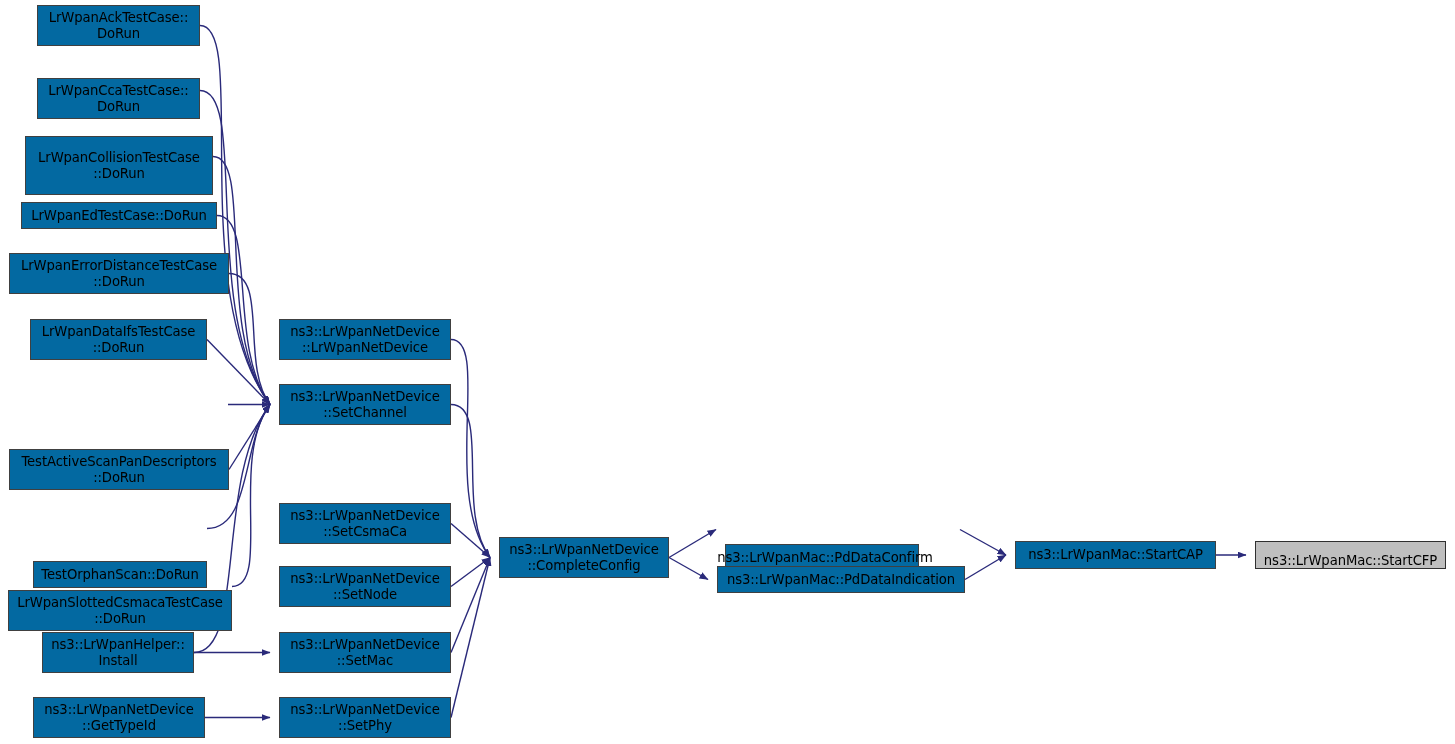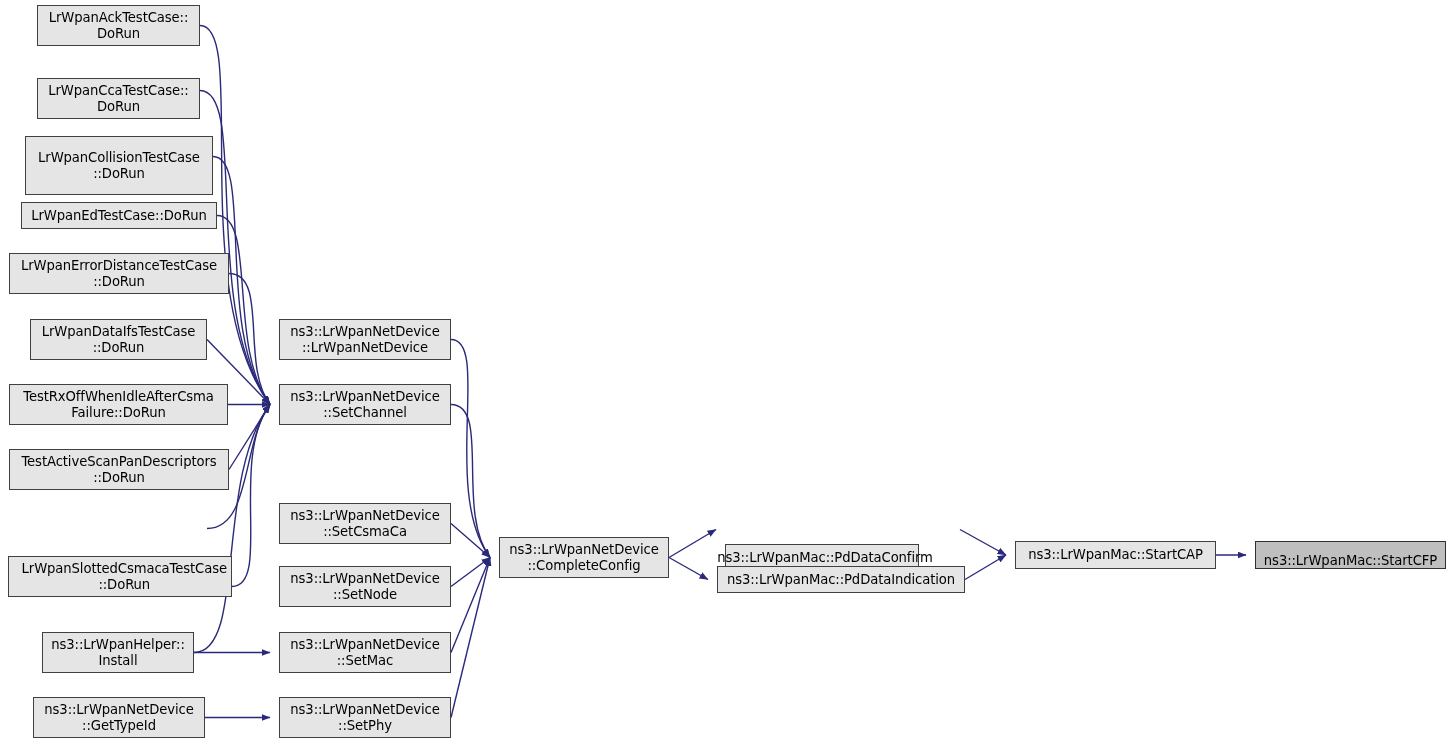--- a/index.html
+++ b/index.html
@@ -22,21 +22,21 @@
     left: 0;
     top: 0;
     width: 1455px;
     height: 744px;
     pointer-events: none;
   }
   .node {
     position: absolute;
     box-sizing: border-box;
     border: 1px solid #404040;
-    background: #e5e5e5;
+    background: #0369a1;
     color: #000000;
     display: flex;
     align-items: center;
     justify-content: center;
     text-align: center;
     font-size: 13.2px;
     line-height: 15.5px;
     letter-spacing: -0.1px;
     white-space: pre-line;
     z-index: 5;
@@ -93,26 +93,24 @@
 DoRun</span></div>
     <div class="node" style="left: 37px; top: 78px; width: 163px; height: 41px; align-items: center;"><span class="label">LrWpanCcaTestCase::
 DoRun</span></div>
     <div class="node" style="left: 25px; top: 136px; width: 188px; height: 59px;"><span class="label">LrWpanCollisionTestCase
 ::DoRun</span></div>
     <div class="node" style="left: 21px; top: 202px; width: 196px; height: 27px;"><span class="label">LrWpanEdTestCase::DoRun</span></div>
     <div class="node" style="left: 9px; top: 253px; width: 220px; height: 41px; text-align: center;"><span class="label">LrWpanErrorDistanceTestCase
 ::DoRun</span></div>
     <div class="node" style="left: 30px; top: 319px; width: 177px; height: 41px;"><span class="label">LrWpanDataIfsTestCase
 ::DoRun</span></div>
-    <div class="node" style="left: 9px; top: 384px; width: 219px; height: 41px;"><span class="label">TestRxOffWhenIdleAfterCsma
-Failure::DoRun</span></div>
     <div class="node" style="left: 9px; top: 449px; width: 220px; height: 41px;"><span class="label">TestActiveScanPanDescriptors
 ::DoRun</span></div>
     <div class="node" style="left: 33px; top: 515px; width: 174px; height: 27px; margin-top: 46px;"><span class="label">TestOrphanScan::DoRun</span></div>
-    <div class="node" style="left: 8px; top: 556px; width: 224px; height: 41px; justify-content: flex-end;"><span class="label">LrWpanSlottedCsmacaTestCase
+    <div class="node" style="left: 8px; top: 590px; width: 224px; height: 41px;"><span class="label">LrWpanSlottedCsmacaTestCase
 ::DoRun</span></div>
     <div class="node" style="left: 42px; top: 632px; width: 152px; height: 41px;"><span class="label">ns3::LrWpanHelper::
 Install</span></div>
     <div class="node" style="left: 33px; top: 697px; width: 172px; height: 41px;"><span class="label">ns3::LrWpanNetDevice
 ::GetTypeId</span></div>
     <div class="node" style="left: 279px; top: 319px; width: 172px; height: 41px;"><span class="label">ns3::LrWpanNetDevice
 ::LrWpanNetDevice</span></div>
     <div class="node" style="left: 279px; top: 384px; width: 172px; height: 41px;"><span class="label">ns3::LrWpanNetDevice
 ::SetChannel</span></div>
     <div class="node" style="left: 279px; top: 503px; width: 172px; height: 41px;"><span class="label">ns3::LrWpanNetDevice

